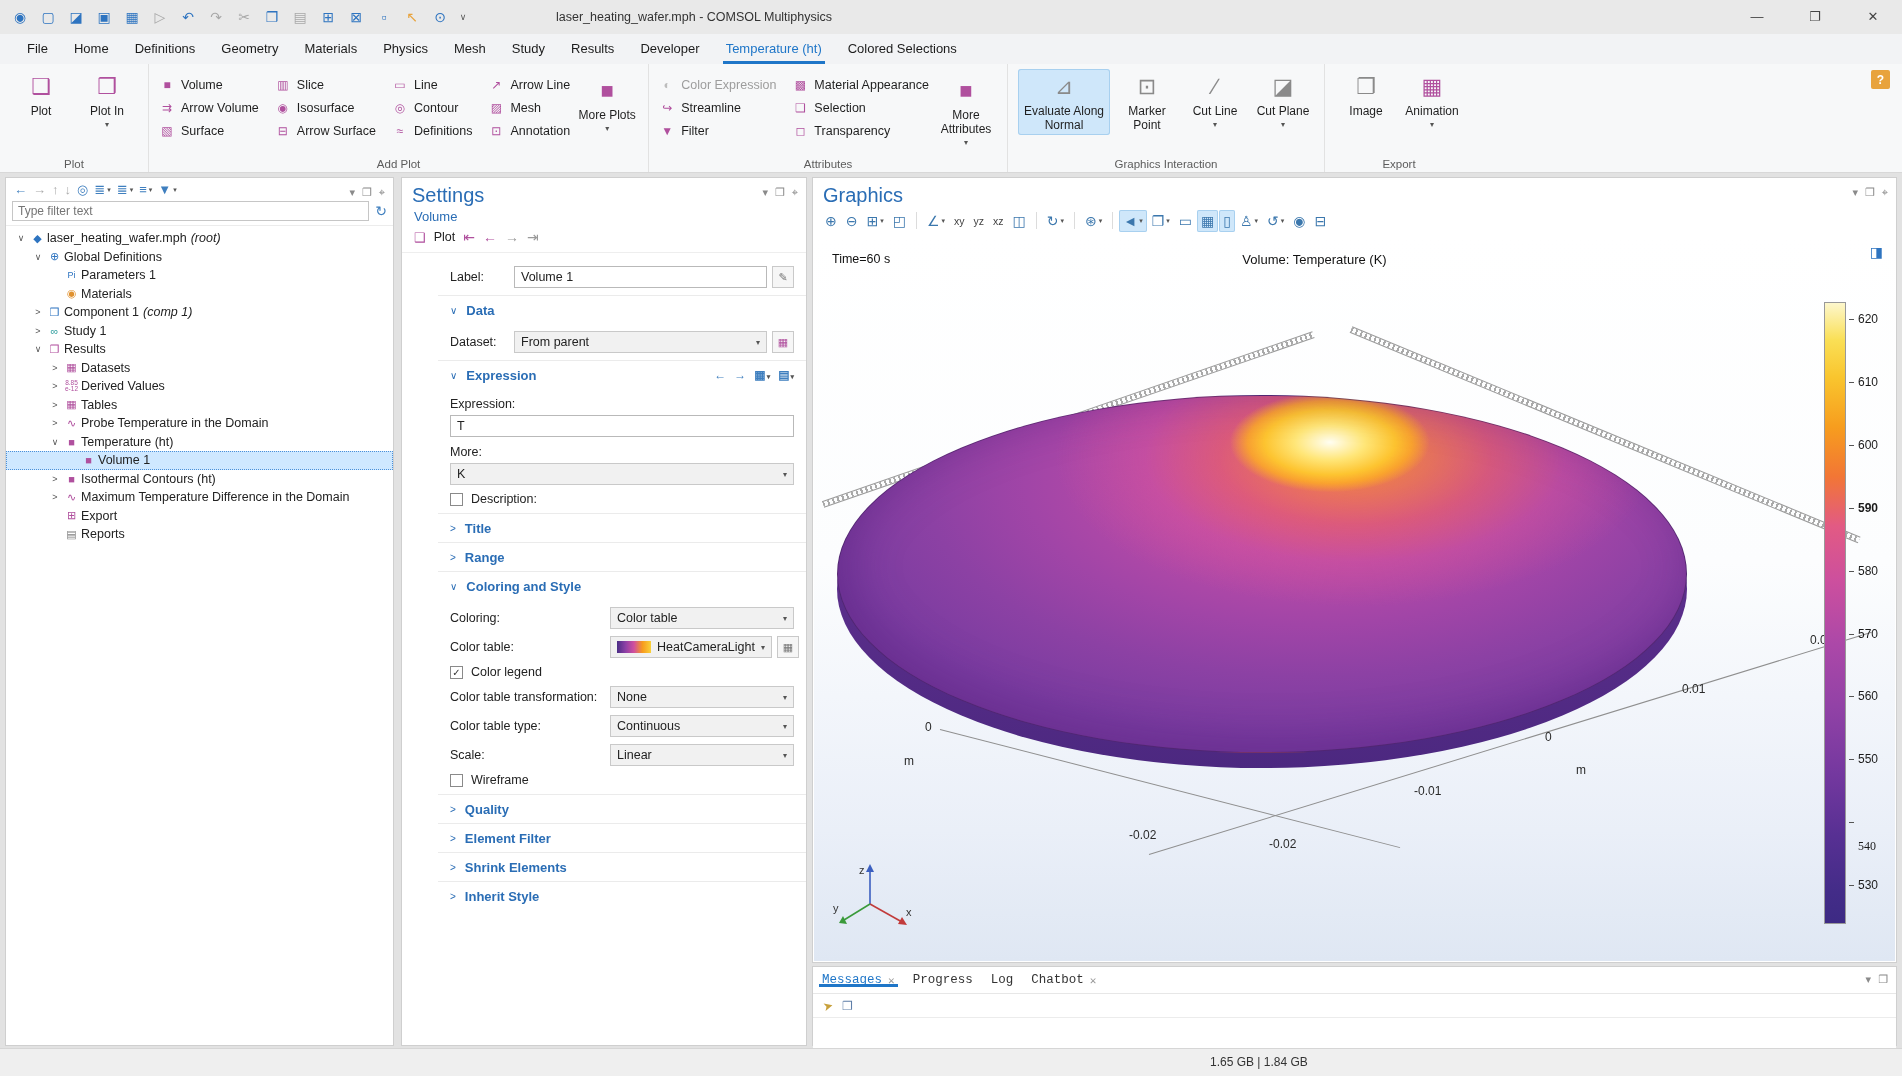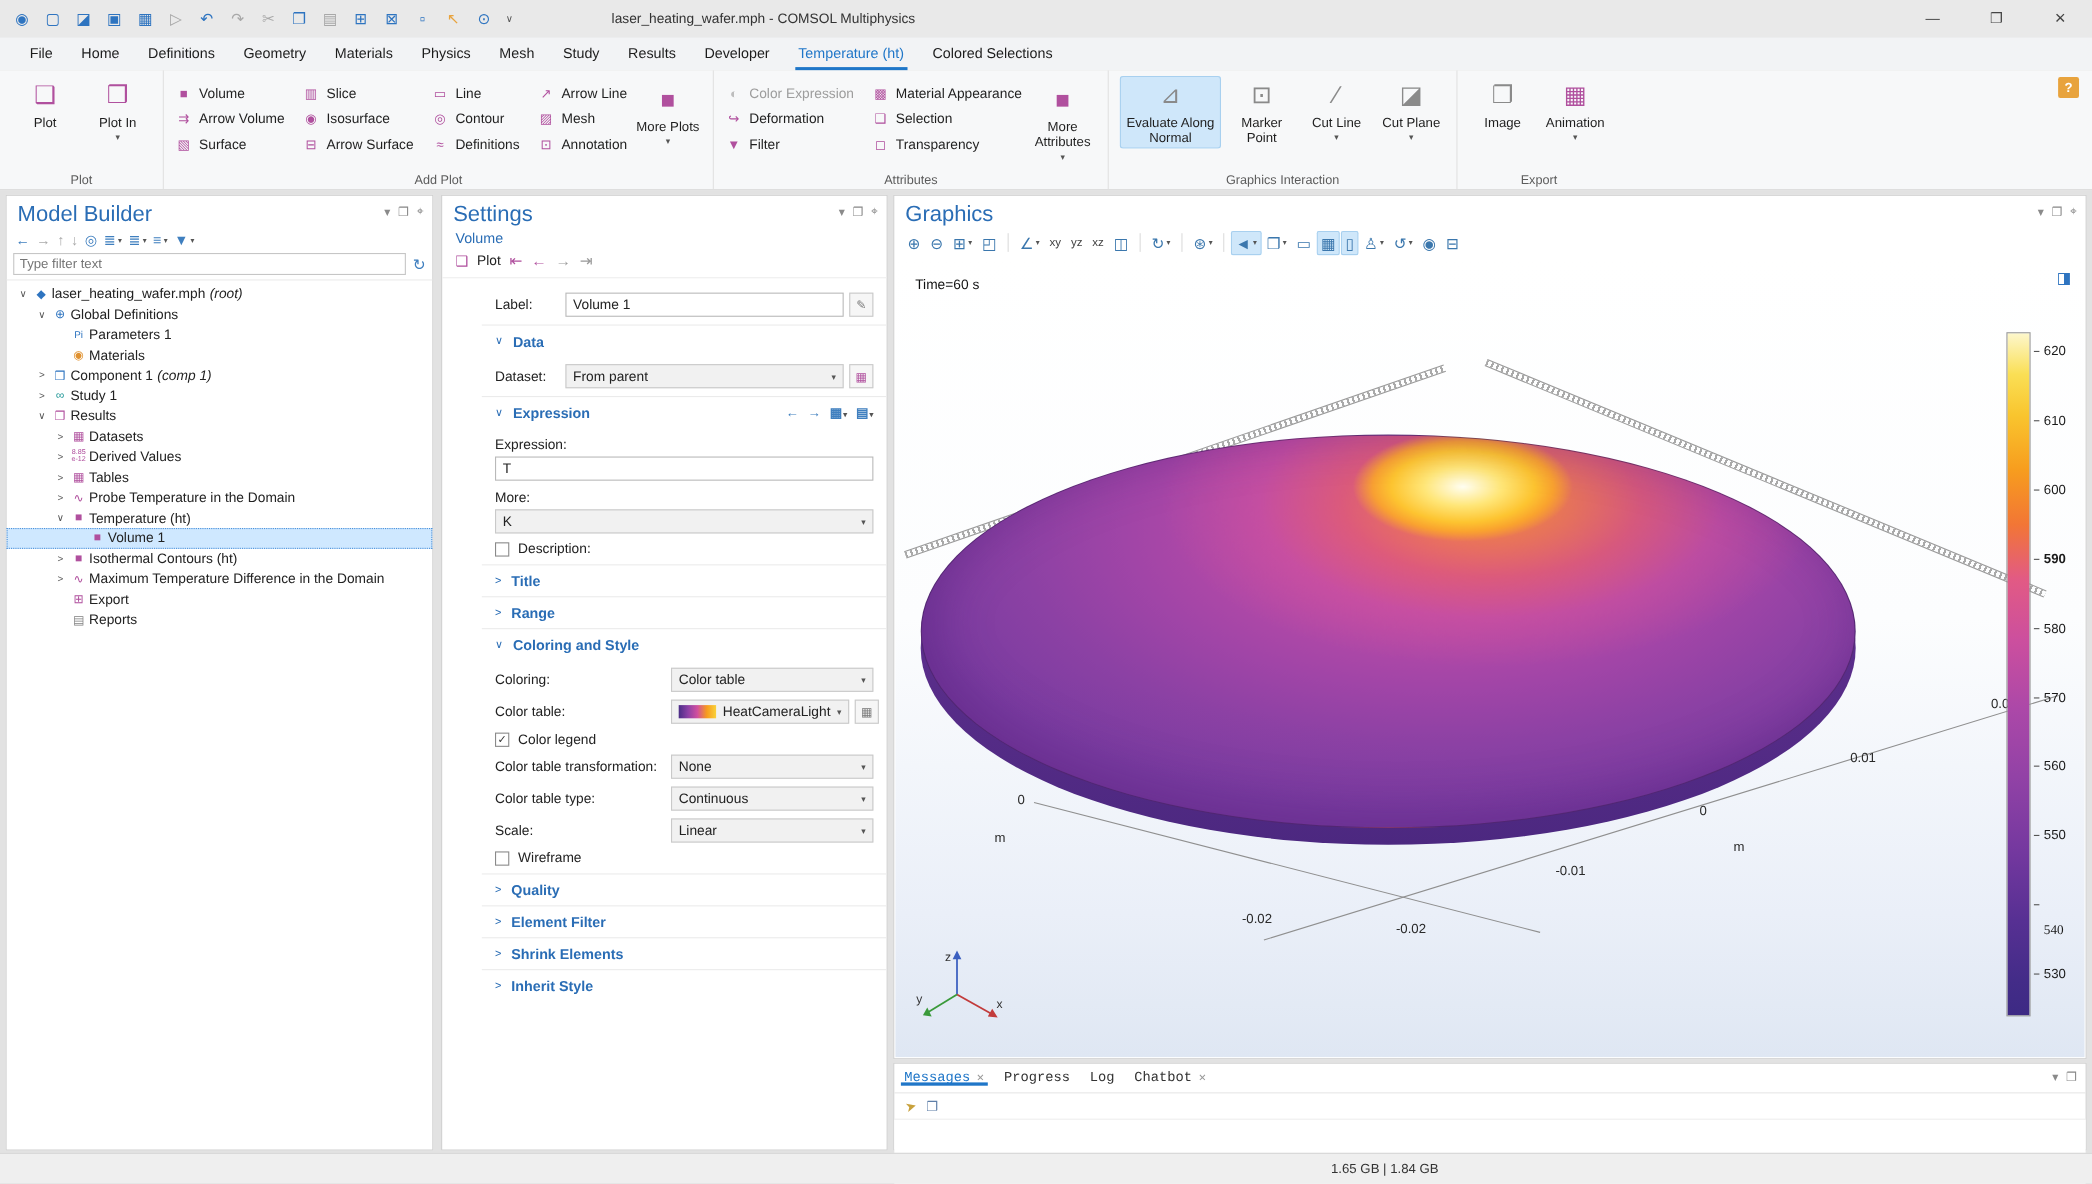--- a/index.html
+++ b/index.html
@@ -254,21 +254,21 @@
     <div class="rgroup-label">Add Plot</div>
   </div>
   <div class="rgroup">
     <div class="small-grid" id="attributes-grid">
         <div class="small-item disabled">
           <span class="sicon">◐</span>
           <span>Color Expression</span>
         </div>
         <div class="small-item">
           <span class="sicon">↪</span>
-          <span>Deformation</span>
+          <span>Streamline</span>
         </div>
         <div class="small-item">
           <span class="sicon">▼</span>
           <span>Filter</span>
         </div>
         <div class="small-item">
           <span class="sicon">▩</span>
           <span>Material Appearance</span>
         </div>
         <div class="small-item">
@@ -328,21 +328,20 @@
   </div>
   <div class="help-box">?</div>
 </div>
 
 <div class="panel" id="model-builder">
   <div class="panel-mini">
     <span>▾</span>
     <span>❐</span>
     <span>⌖</span>
   </div>
-  <div class="panel-title">Model Builder</div>
   <div class="mb-toolbar" id="mb-toolbar">
       <span class="mb-tool">←</span>
       <span class="mb-tool muted">→</span>
       <span class="mb-tool muted">↑</span>
       <span class="mb-tool muted">↓</span>
       <span class="mb-tool">◎</span>
       <span class="mb-tool">≣<span class="dd">▾</span></span>
       <span class="mb-tool">≣<span class="dd">▾</span></span>
       <span class="mb-tool">≡<span class="dd">▾</span></span>
       <span class="mb-tool">▼<span class="dd">▾</span></span>
@@ -612,20 +611,21 @@
       <span class="gt-btn active">▦</span>
       <span class="gt-btn active">▯</span>
       <span class="gt-btn">♙<span class="dd">▾</span></span>
       <span class="gt-btn">↺<span class="dd">▾</span></span>
       <span class="gt-btn">◉</span>
       <span class="gt-btn">⊟</span>
     </div>
 
   <div class="plot-area">
     <div class="time-label">Time=60 s</div>
+    <div class="plot-title">Volume: Temperature (K)</div>
     <div class="corner-icon">◨</div>
 
     <div class="rail" style="left:9px;top:265px;width:519px;transform:rotate(-19.1deg);"></div>
     <div class="rail" style="left:537px;top:90px;width:550px;transform:rotate(22.5deg);"></div>
     <div class="axis-line" style="left:126px;top:493px;width:475px;transform:rotate(14.4deg);"></div>
     <div class="axis-line" style="left:335px;top:618px;width:756px;transform:rotate(-17.1deg);"></div>
 
     <div class="disk-side"></div>
     <div class="disk-top"></div>
 

